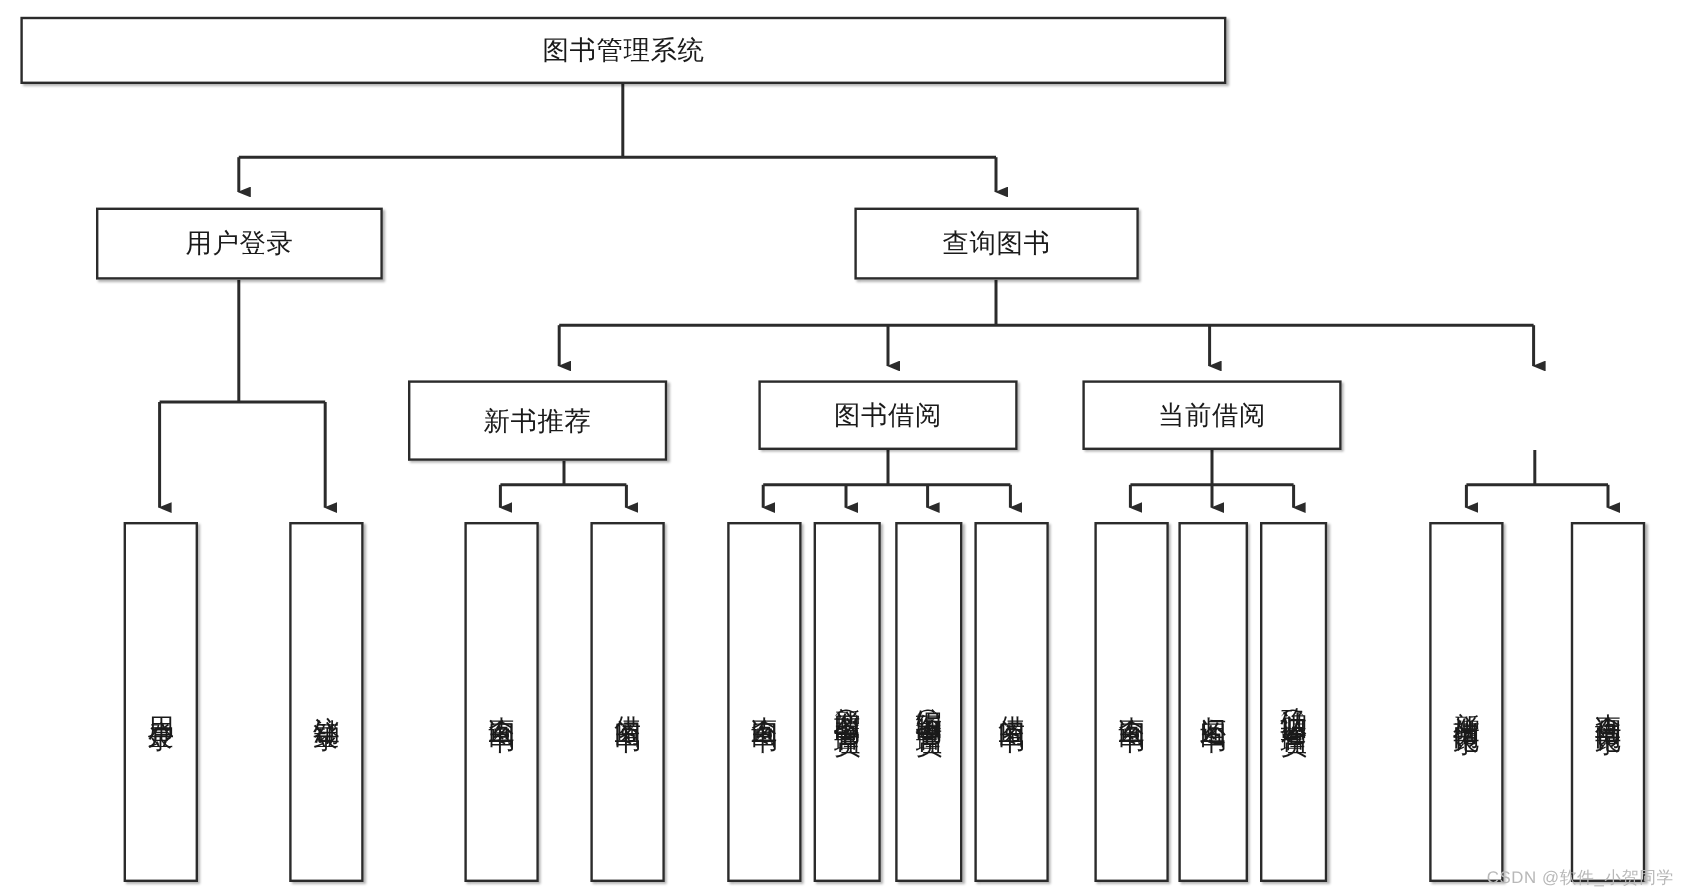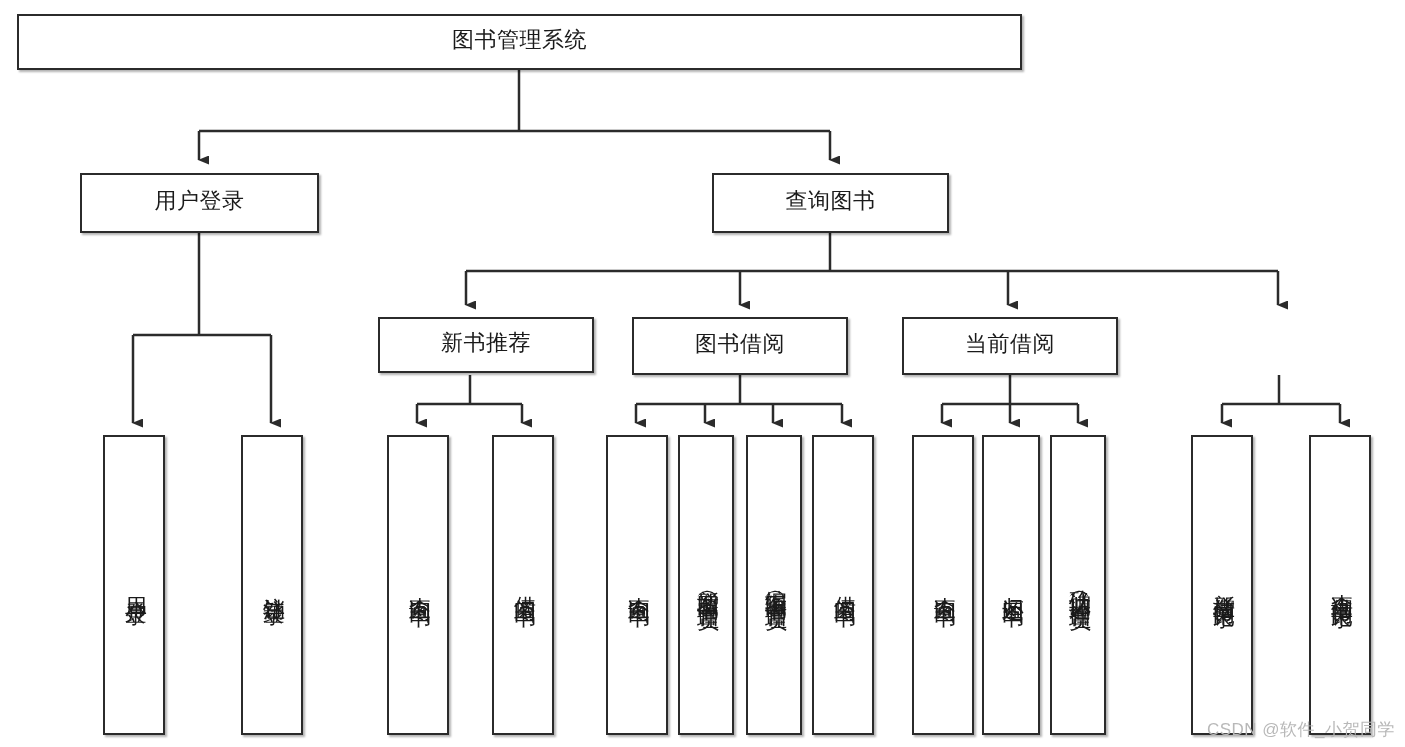--- a/index.html
+++ b/index.html
@@ -25,21 +25,20 @@
   .node {
     position: absolute;
     box-sizing: border-box;
     background: #ffffff;
     border: 2px solid #2b2b2b;
     box-shadow: 2px 2px 2px rgba(0,0,0,0.30);
     display: flex;
     align-items: center;
     justify-content: center;
     color: #1a1a1a;
-    font-family: Liberation Mono, monospace;
   }
   .node .label {
     display: block;
     text-align: center;
     line-height: 1.18;
     letter-spacing: 0.5px;
   }
   .node.horizontal .label {
     font-size: 22px;
   }
@@ -53,21 +52,21 @@
     font-size: 22px;
     letter-spacing: 3px;
     line-height: 1.1;
     max-height: 284px;
     white-space: normal;
   }
   .watermark {
     position: absolute;
     right: 10px;
     bottom: 6px;
-    font-size: 17px;
+    font-size: 14px;
     color: #b8b8b8;
     letter-spacing: 0.5px;
     white-space: nowrap;
     pointer-events: none;
   }
 </style>
 </head>
 <body>
 
 <div id="canvas">
@@ -126,21 +125,21 @@
     <span class="label">图书管理系统</span>
   </div>
 
   <div class="node horizontal" style="left:80px; top:173px; width:239px; height:60px;">
     <span class="label">用户登录</span>
   </div>
   <div class="node horizontal" style="left:712px; top:173px; width:237px; height:60px;">
     <span class="label">查询图书</span>
   </div>
 
-  <div class="node horizontal" style="left:378px; top:317px; width:216px; height:56px;">
+  <div class="node horizontal" style="left:340px; top:317px; width:216px; height:67px;">
     <span class="label">新书推荐</span>
   </div>
   <div class="node horizontal" style="left:902px; top:317px; width:216px; height:58px;">
     <span class="label">当前借阅</span>
   </div>
   <div class="node horizontal" style="left:632px; top:317px; width:216px; height:58px;">
     <span class="label">图书借阅</span>
   </div>
 
   <div class="node vertical" style="left:103px; top:435px; width:62px; height:300px;">

